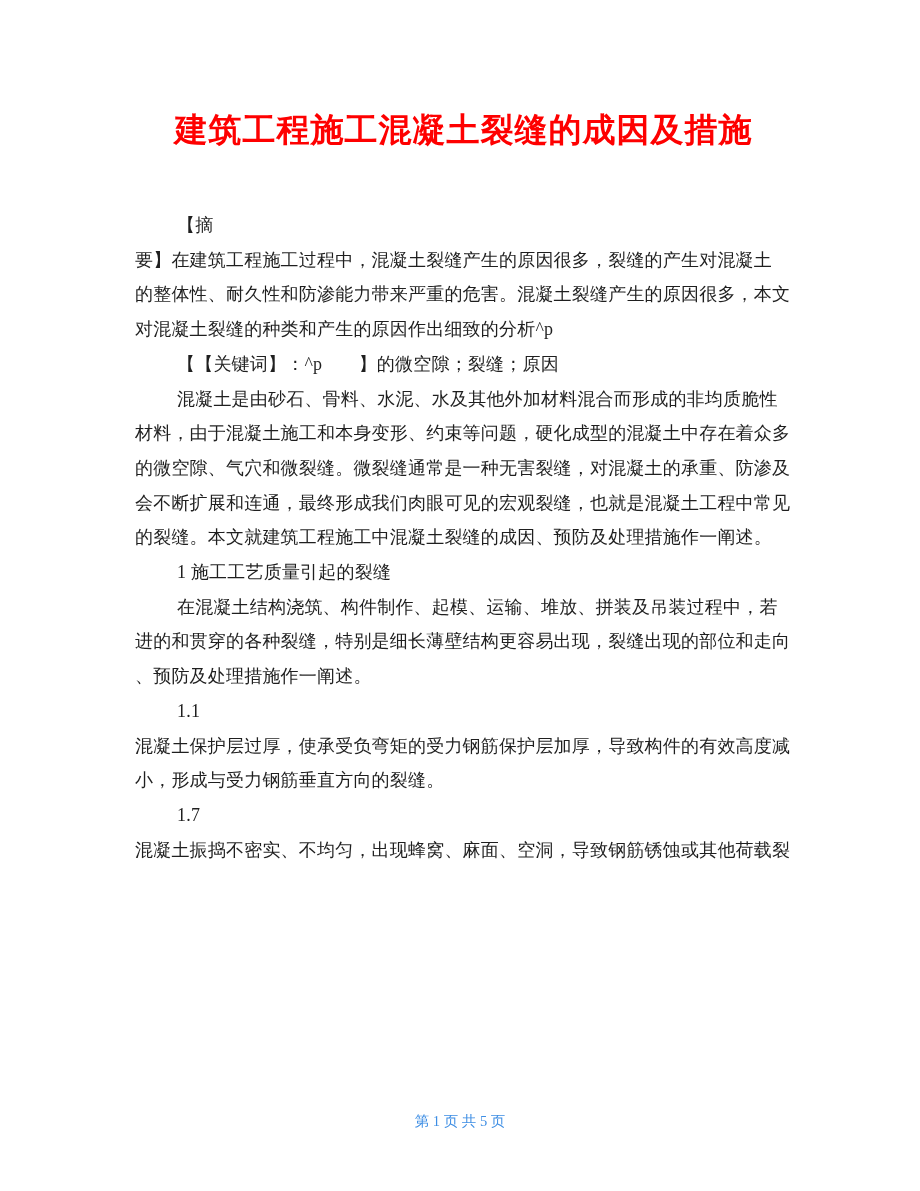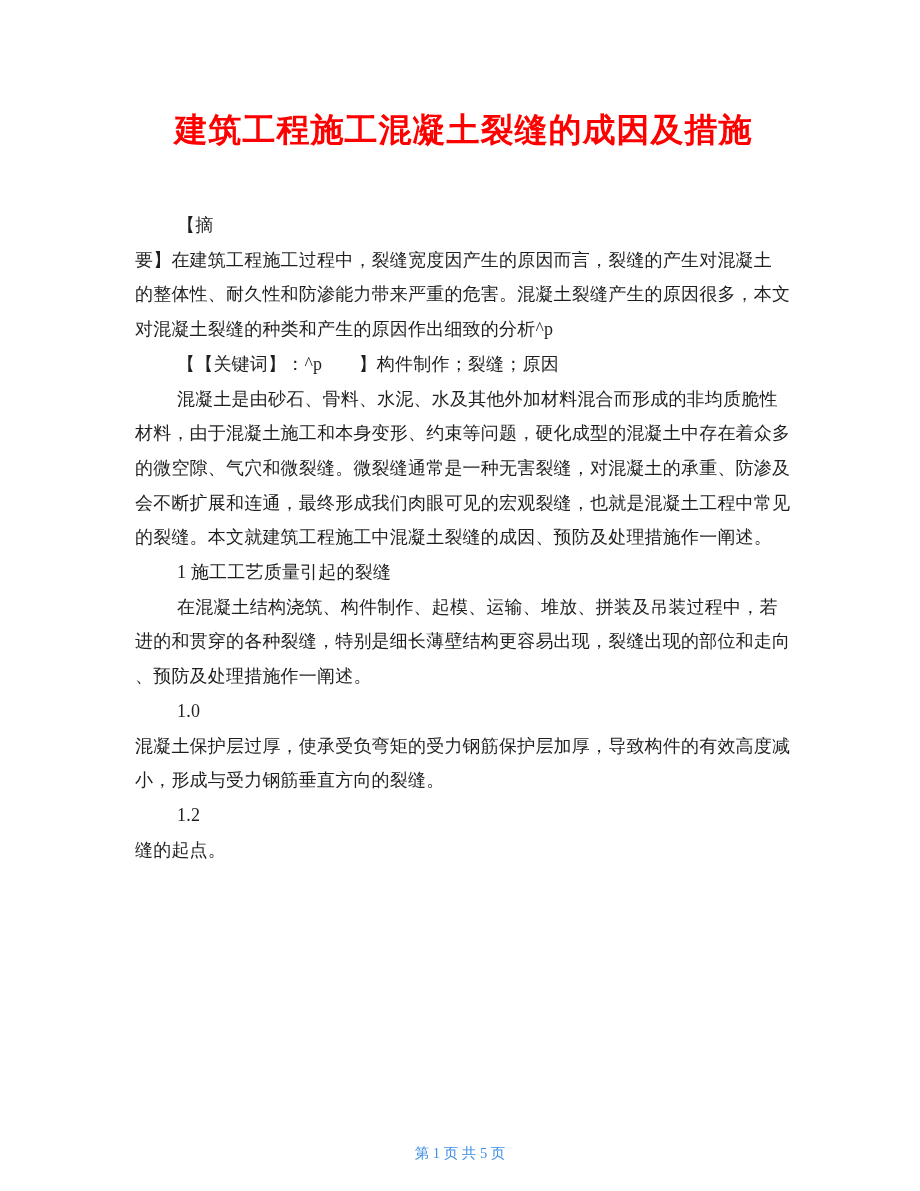--- a/index.html
+++ b/index.html
@@ -46,45 +46,44 @@
     position: absolute;
     left: 0;
     top: 1110px;
     width: 100%;
     text-align: center;
     font-size: 14.5px;
     line-height: 22px;
     color: #3e8ee4;
     white-space: pre;
     font-family: "Liberation Serif", "DejaVu Serif", serif;
-    margin-top: 32px;
   }
 </style>
 </head>
 <body>
 
 <div class="page">
   <h1 class="doc-title">建筑工程施工混凝土裂缝的成因及措施</h1>
 
   <div class="doc-body" id="doc-body">
       <div class="doc-line indent">【摘</div>
-      <div class="doc-line">要】在建筑工程施工过程中，裂缝宽度因产生的原因而言，裂缝的产生对混凝土</div>
+      <div class="doc-line">要】在建筑工程施工过程中，混凝土裂缝产生的原因很多，裂缝的产生对混凝土</div>
       <div class="doc-line">的整体性、耐久性和防渗能力带来严重的危害。混凝土裂缝产生的原因很多，本文</div>
       <div class="doc-line">对混凝土裂缝的种类和产生的原因作出细致的分析^p</div>
-      <div class="doc-line indent">【【关键词】：^p　　】构件制作；裂缝；原因</div>
+      <div class="doc-line indent">【【关键词】：^p　　】的微空隙；裂缝；原因</div>
       <div class="doc-line indent">混凝土是由砂石、骨料、水泥、水及其他外加材料混合而形成的非均质脆性</div>
       <div class="doc-line">材料，由于混凝土施工和本身变形、约束等问题，硬化成型的混凝土中存在着众多</div>
       <div class="doc-line">的微空隙、气穴和微裂缝。微裂缝通常是一种无害裂缝，对混凝土的承重、防渗及</div>
       <div class="doc-line">会不断扩展和连通，最终形成我们肉眼可见的宏观裂缝，也就是混凝土工程中常见</div>
       <div class="doc-line">的裂缝。本文就建筑工程施工中混凝土裂缝的成因、预防及处理措施作一阐述。</div>
       <div class="doc-line indent">1 施工工艺质量引起的裂缝</div>
       <div class="doc-line indent">在混凝土结构浇筑、构件制作、起模、运输、堆放、拼装及吊装过程中，若</div>
       <div class="doc-line">进的和贯穿的各种裂缝，特别是细长薄壁结构更容易出现，裂缝出现的部位和走向</div>
       <div class="doc-line">、预防及处理措施作一阐述。</div>
-      <div class="doc-line indent">1.0</div>
+      <div class="doc-line indent">1.1</div>
       <div class="doc-line">混凝土保护层过厚，使承受负弯矩的受力钢筋保护层加厚，导致构件的有效高度减</div>
       <div class="doc-line">小，形成与受力钢筋垂直方向的裂缝。</div>
-      <div class="doc-line indent">1.2</div>
-      <div class="doc-line">缝的起点。</div>
+      <div class="doc-line indent">1.7</div>
+      <div class="doc-line">混凝土振捣不密实、不均匀，出现蜂窝、麻面、空洞，导致钢筋锈蚀或其他荷载裂</div>
     </div>
 
   <div class="page-footer">第 1 页 共 5 页</div>
 </div>
 
 </body></html>

